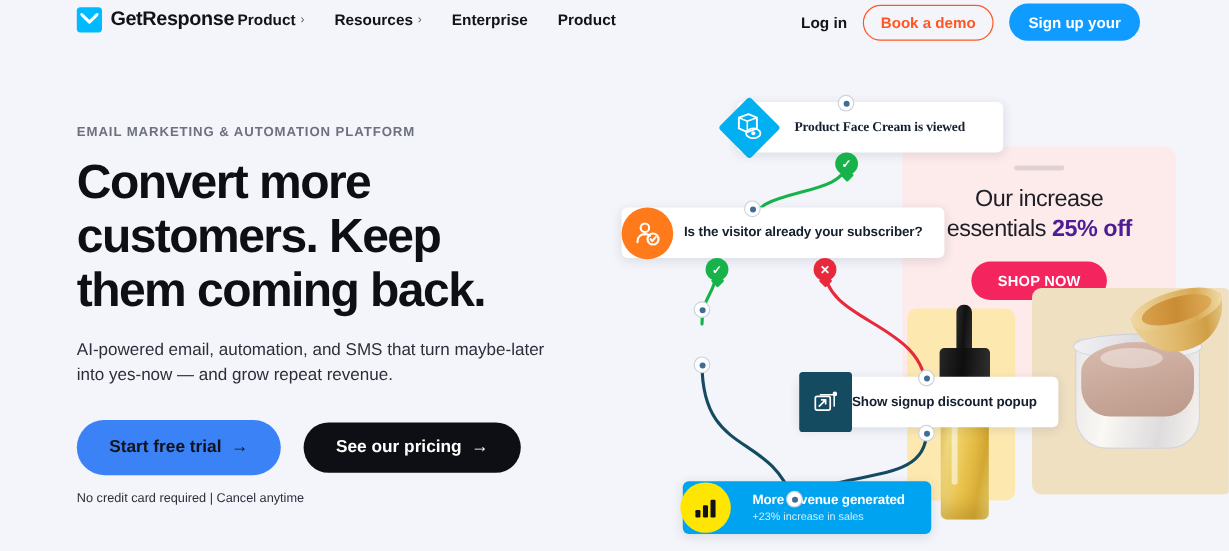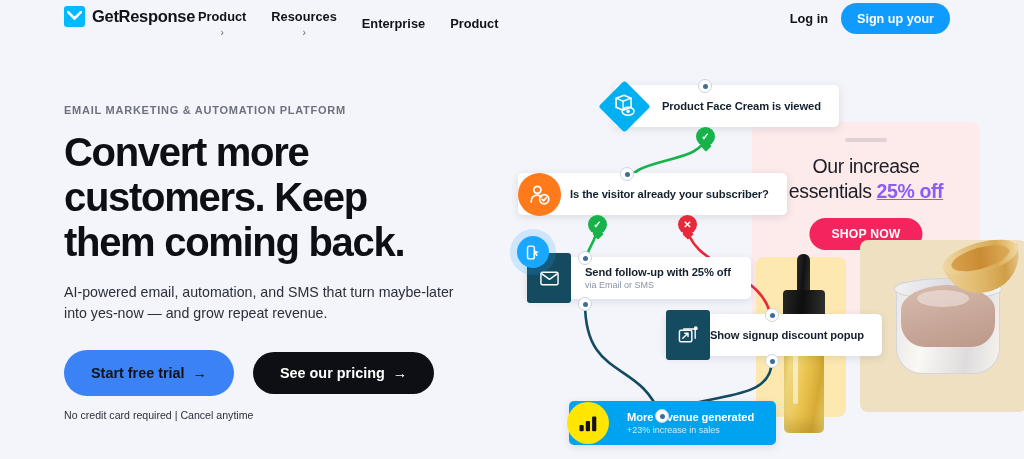--- a/index.html
+++ b/index.html
@@ -27,21 +27,21 @@
     background: #00baff; position: relative; flex: none;
   }
   .brand-mark svg { position: absolute; left: 3px; top: 5px; }
   .brand-name {
     font-size: 16.5px; font-weight: 700; color: #111318; letter-spacing: -0.3px;
   }
 
   .nav { position: absolute; left: 198px; top: 9px; display: flex; align-items: center; gap: 25px; }
   .nav-item {
     font-size: 12.8px; font-weight: 700; color: #111318;
-    display: flex; align-items: center; gap: 4px; cursor: pointer; white-space: nowrap; flex-direction: column;
+    display: flex; align-items: center; gap: 4px; cursor: pointer; white-space: nowrap;
   }
   .chev { font-size: 10px; color: #5b6070; font-weight: 400; line-height: 1; }
 
   .actions { position: absolute; right: 74px; top: 3px; display: flex; align-items: center; gap: 13px; }
   .login { font-size: 12.8px; font-weight: 700; color: #111318; cursor: pointer; }
   .btn-demo {
     font-size: 12.6px; font-weight: 700; color: #ff5722;
     border: 1.6px solid #ff5722; border-radius: 20px;
     padding: 7px 14px; background: transparent; cursor: pointer; white-space: nowrap;
     font-family: "Liberation Sans", sans-serif;
@@ -94,21 +94,21 @@
   }
   .promo-bar {
     position: absolute; left: 50%; transform: translateX(-50%); top: 16px;
     width: 42px; height: 4px; border-radius: 3px; background: #e0d2d2;
   }
   .promo-title {
     position: absolute; left: 0; right: 0; top: 32px; text-align: center;
     font-size: 19.5px; line-height: 1.3; font-weight: 400;
     color: #1d1f26; letter-spacing: -0.4px; padding: 0 8px;
   }
-  .promo-title b { color: #8b5cf6; font-weight: 700; text-decoration: underline; }
+  .promo-title b { color: #4c1d95; font-weight: 700; }
   .promo-btn {
     position: absolute; left: 50%; transform: translateX(-50%); top: 96px;
     background: #f4245e; color: #fff; border: none; border-radius: 18px;
     padding: 9px 22px; font-size: 12.2px; font-weight: 700; letter-spacing: 0.2px;
     cursor: pointer; white-space: nowrap; font-family: "Liberation Sans", sans-serif;
   }
 
   
   .swatch-yellow {
     position: absolute; left: 256px; top: 197px; width: 90px; height: 160px;
@@ -195,21 +195,21 @@
     box-shadow: 0 2px 9px rgba(25,40,70,.12);
     display: flex; align-items: center;
     padding: 0 16px;
   }
   .node-title { font-size: 11.2px; font-weight: 700; color: #15202e; white-space: nowrap; letter-spacing: -0.1px; }
   .node-sub { font-size: 9px; font-weight: 400; color: #8a93a3; white-space: nowrap; margin-top: 2px; }
   .node-texts { display: flex; flex-direction: column; justify-content: center; }
 
   
   .node-trigger { left: 114px; top: 25px; }
-  .node-trigger .node-card { height: 42px; padding-left: 48px; padding-right: 18px; }
+  .node-trigger .node-card { height: 42px; padding-left: 48px; padding-right: 32px; font-family: Liberation Serif, serif; }
   .diamond {
     position: absolute; left: -8px; top: 3px; width: 37px; height: 37px;
     background: #00b0f0; transform: rotate(45deg); border-radius: 3px;
   }
   .diamond-ico { position: absolute; left: 2px; top: 2px; transform: rotate(-45deg); }
 
   
   .node-cond { left: 18px; top: 113px; }
   .node-cond .node-card { height: 42px; padding-left: 52px; padding-right: 18px; }
   .circle-orange {
@@ -307,20 +307,21 @@
       <span class="nav-item">
         <span>Enterprise</span>
       </span>
       <span class="nav-item">
         <span>Product</span>
       </span>
     </nav>
 
     <div class="actions">
       <span class="login">Log in</span>
+      <button class="btn-demo">Book a demo</button>
       <button class="btn-signup">Sign up your</button>
     </div>
   </div>
 
   <div class="hero">
     <div class="eyebrow">EMAIL MARKETING &amp; AUTOMATION PLATFORM</div>
     <h1 class="headline">Convert more customers. Keep them coming back.</h1>
     <p class="subcopy">AI-powered email, automation, and SMS that turn maybe-later into yes-now — and grow repeat revenue.</p>
 
     <div class="cta-row">
@@ -423,40 +424,20 @@
           <path d="M14.6 16.6 L16 18 L18.6 15" fill="none" stroke="#ffffff" stroke-width="1.7" stroke-linecap="round" stroke-linejoin="round"></path>
         </svg>
       </div>
       <div class="node-card">
         <div class="node-texts">
           <div class="node-title">Is the visitor already your subscriber?</div>
         </div>
       </div>
     </div>
 
-    <div class="node node-send">
-      <div class="badge-blue">
-        <svg width="17" height="17" viewBox="0 0 20 20" aria-hidden="true">
-          <rect x="3" y="2.5" width="8" height="15" rx="2.2" fill="none" stroke="#ffffff" stroke-width="1.7"></rect>
-          <path d="M11 7.5 L16.5 9.5 L13.4 10.8 L15 13.6 L13.4 14.5 L11.9 11.7 L9.9 13.3 Z" fill="#ffffff"></path>
-        </svg>
-      </div>
-      <div class="tile-teal">
-        <svg width="19" height="15" viewBox="0 0 20 15" aria-hidden="true">
-          <rect x="1" y="1" width="18" height="13" rx="1.6" fill="none" stroke="#ffffff" stroke-width="1.5"></rect>
-          <path d="M2 2.6 L10 8.4 L18 2.6" fill="none" stroke="#ffffff" stroke-width="1.5" stroke-linecap="round" stroke-linejoin="round"></path>
-        </svg>
-      </div>
-      <div class="node-card">
-        <div class="node-texts">
-          <div class="node-title">Send follow-up with 25% off</div>
-          <div class="node-sub">via Email or SMS</div>
-        </div>
-      </div>
-    </div>
 
     <div class="node node-popup">
       <div class="tile-teal2">
         <svg width="21" height="21" viewBox="0 0 22 22" aria-hidden="true">
           <rect x="1.5" y="5.5" width="13" height="12" rx="1.6" fill="none" stroke="#ffffff" stroke-width="1.5"></rect>
           <path d="M6 4.2 L18 4.2 L18 14" fill="none" stroke="#ffffff" stroke-width="1.4" stroke-linecap="round"></path>
           <path d="M5 14 L10.5 8.6 M10.5 8.6 L7.1 8.6 M10.5 8.6 L10.5 12" fill="none" stroke="#ffffff" stroke-width="1.5" stroke-linecap="round" stroke-linejoin="round"></path>
           <circle cx="18.6" cy="3.4" r="2" fill="#ffffff"></circle>
         </svg>
       </div>

